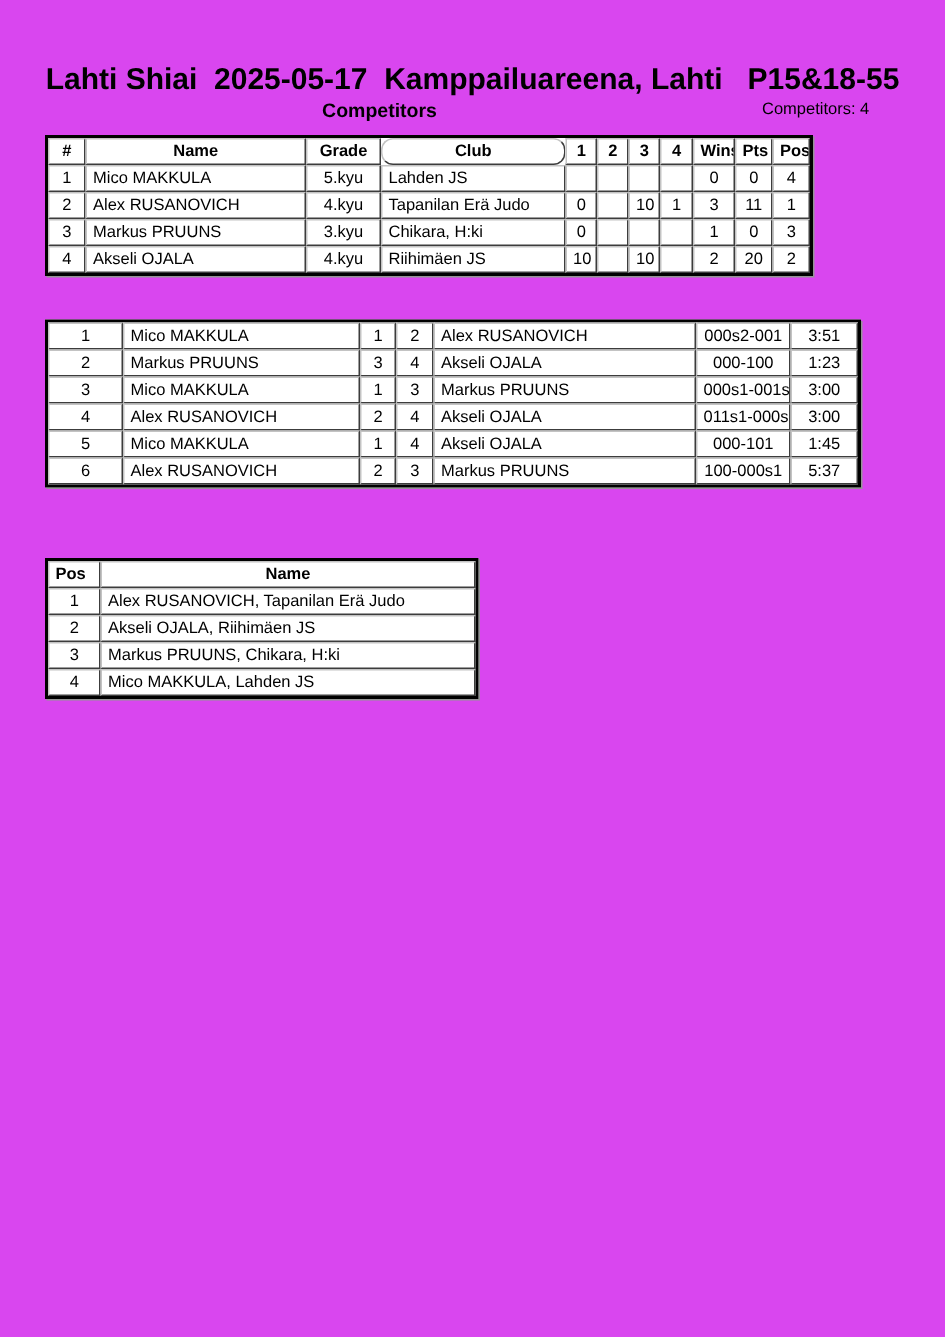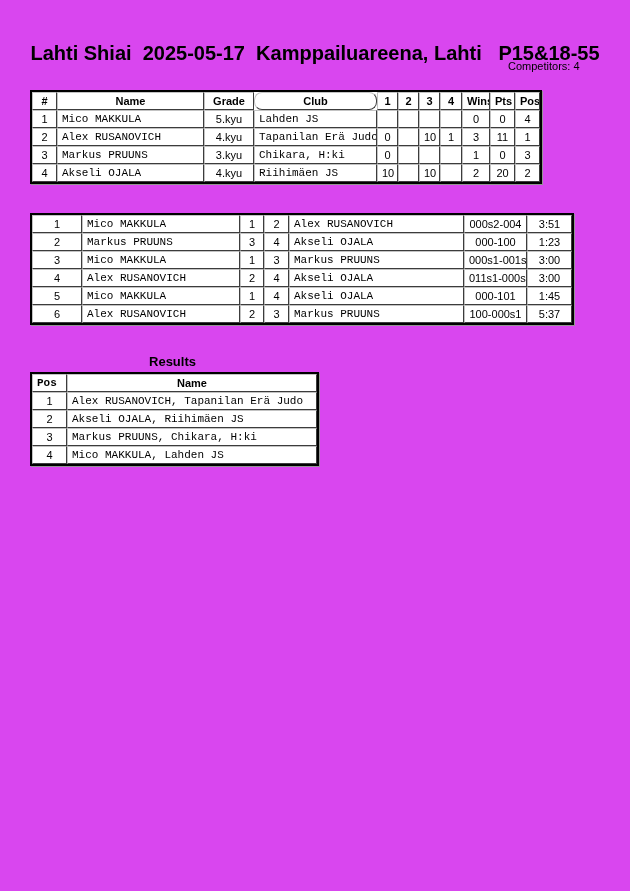--- a/index.html
+++ b/index.html
@@ -5,21 +5,21 @@
   html, body { margin: 0; padding: 0; background: #ffffff; }
   .page {
     position: relative; width: 630px; height: 891px; background: #d946ef;
     color: #000; font-family: "Liberation Sans", "DejaVu Sans", sans-serif;
     overflow: hidden;
   }
   .title {
     position: absolute; top: 42px; left: 0; width: 630px; text-align: center;
     font-weight: bold; font-size: 20px; line-height: 22px; white-space: pre;
   }
-  .count { position: absolute; top: 60px; left: 508px; font-size: 11px; }
+  .count { position: absolute; top: 67px; left: 508px; font-size: 11px; }
   .heading { position: absolute; text-align: center; font-weight: bold; font-size: 13px; }
   .h-comp  { top: 66px;  left: 30px; width: 446px; }
   .h-match { top: 197px; left: 30px; width: 540px; }
   .h-res   { top: 354px; left: 30px; width: 285px; }
 
   table.tbl {
     position: absolute; border-collapse: separate; border-spacing: 0;
     table-layout: fixed; border: 2px solid #000;
     box-shadow: 1px 1px 0 #949494; font-size: 11px; background: #fff;
   }
@@ -27,34 +27,35 @@
   .t-match { top: 213px; left: 30px; width: 540px; }
   .t-res   { top: 372px; left: 30px; width: 285px; }
 
   .tbl th, .tbl td {
     box-sizing: border-box; height: 18px; padding: 0 4px;
     border: 1px solid; border-color: #c3c3c3 #3c3c3c #3c3c3c #c3c3c3;
     overflow: hidden; white-space: nowrap; font-weight: normal; line-height: 15px;
   }
   .tbl th { font-weight: bold; }
   .c { text-align: center; }
-  .l { text-align: left; font-family: Liberation Mono, monospace; }
+  .l { text-align: left; }
   .no-v { border-left-color: transparent; border-right-color: transparent; }
   .no-r { border-right-color: transparent; border-radius: 8px; }
   .thick-l { border-left: 2px solid #000; }
   .bold { font-weight: bold; }
 </style>
 </head>
 <body>
 
 <div class="page">
 
   <div class="title">Lahti Shiai  2025-05-17  Kamppailuareena, Lahti   P15&amp;18-55</div>
   <div class="count">Competitors: 4</div>
 
+  <div class="heading h-comp">Competitors</div>
   <table class="tbl t-comp">
     <colgroup>
       <col style="width:25px">
         <col style="width:147px">
         <col style="width:50px">
         <col style="width:123px">
       <col style="width:21px">
         <col style="width:21px">
         <col style="width:21px">
         <col style="width:22px">
@@ -141,21 +142,21 @@
         <col style="width:63px">
         <col style="width:45px">
     </colgroup>
     <tbody>
     <tr>
       <td class="c">1</td>
       <td class="l">Mico MAKKULA</td>
       <td class="c">1</td>
       <td class="c">2</td>
       <td class="l bold">Alex RUSANOVICH</td>
-      <td class="c">000s2-004</td>
+      <td class="c">000s2-001</td>
       <td class="c">3:51</td>
     </tr>
     <tr>
       <td class="c">2</td>
       <td class="l">Markus PRUUNS</td>
       <td class="c">3</td>
       <td class="c">4</td>
       <td class="l bold">Akseli OJALA</td>
       <td class="c">000-100</td>
       <td class="c">1:23</td>
@@ -192,21 +193,20 @@
       <td class="l bold">Alex RUSANOVICH</td>
       <td class="c">2</td>
       <td class="c">3</td>
       <td class="l">Markus PRUUNS</td>
       <td class="c">100-000s1</td>
       <td class="c">5:37</td>
     </tr>
   </tbody>
     </table>
 
-  <div class="heading h-res">Results</div>
   <table class="tbl t-res">
     <colgroup>
       <col style="width:35px">
         <col style="width:250px">
     </colgroup>
     <tbody>
         <tr>
       <th class="l">Pos</th>
       <th class="c">Name</th>
     </tr>

